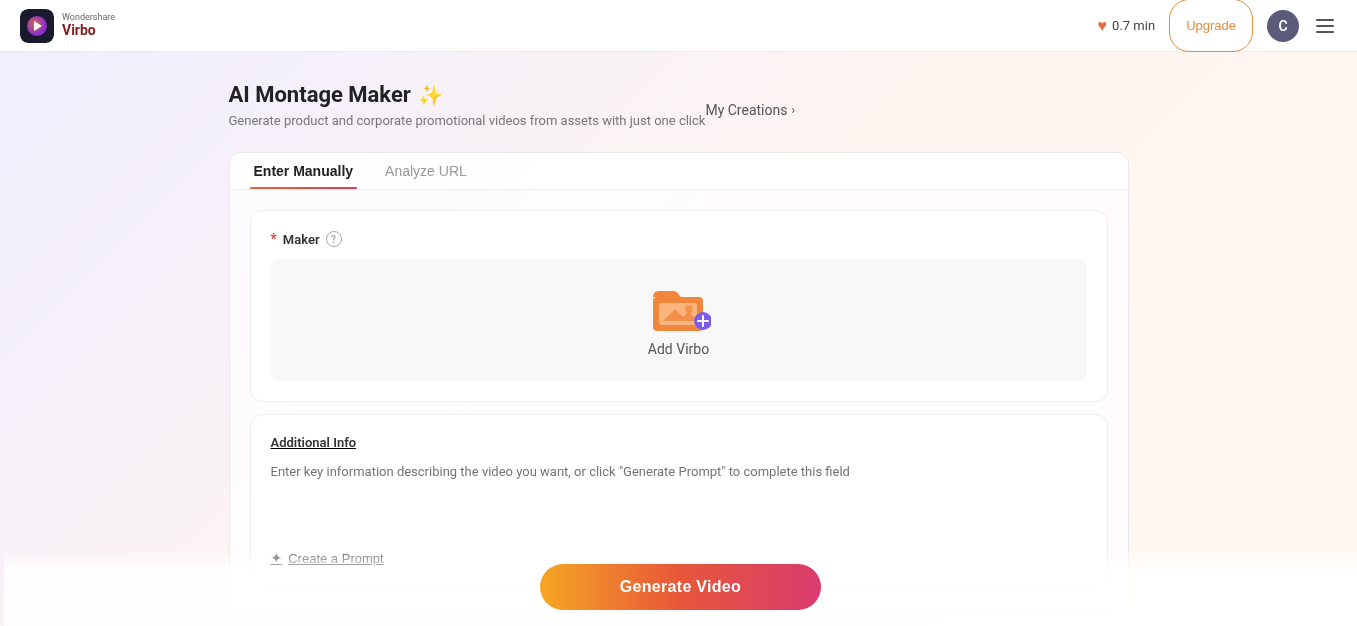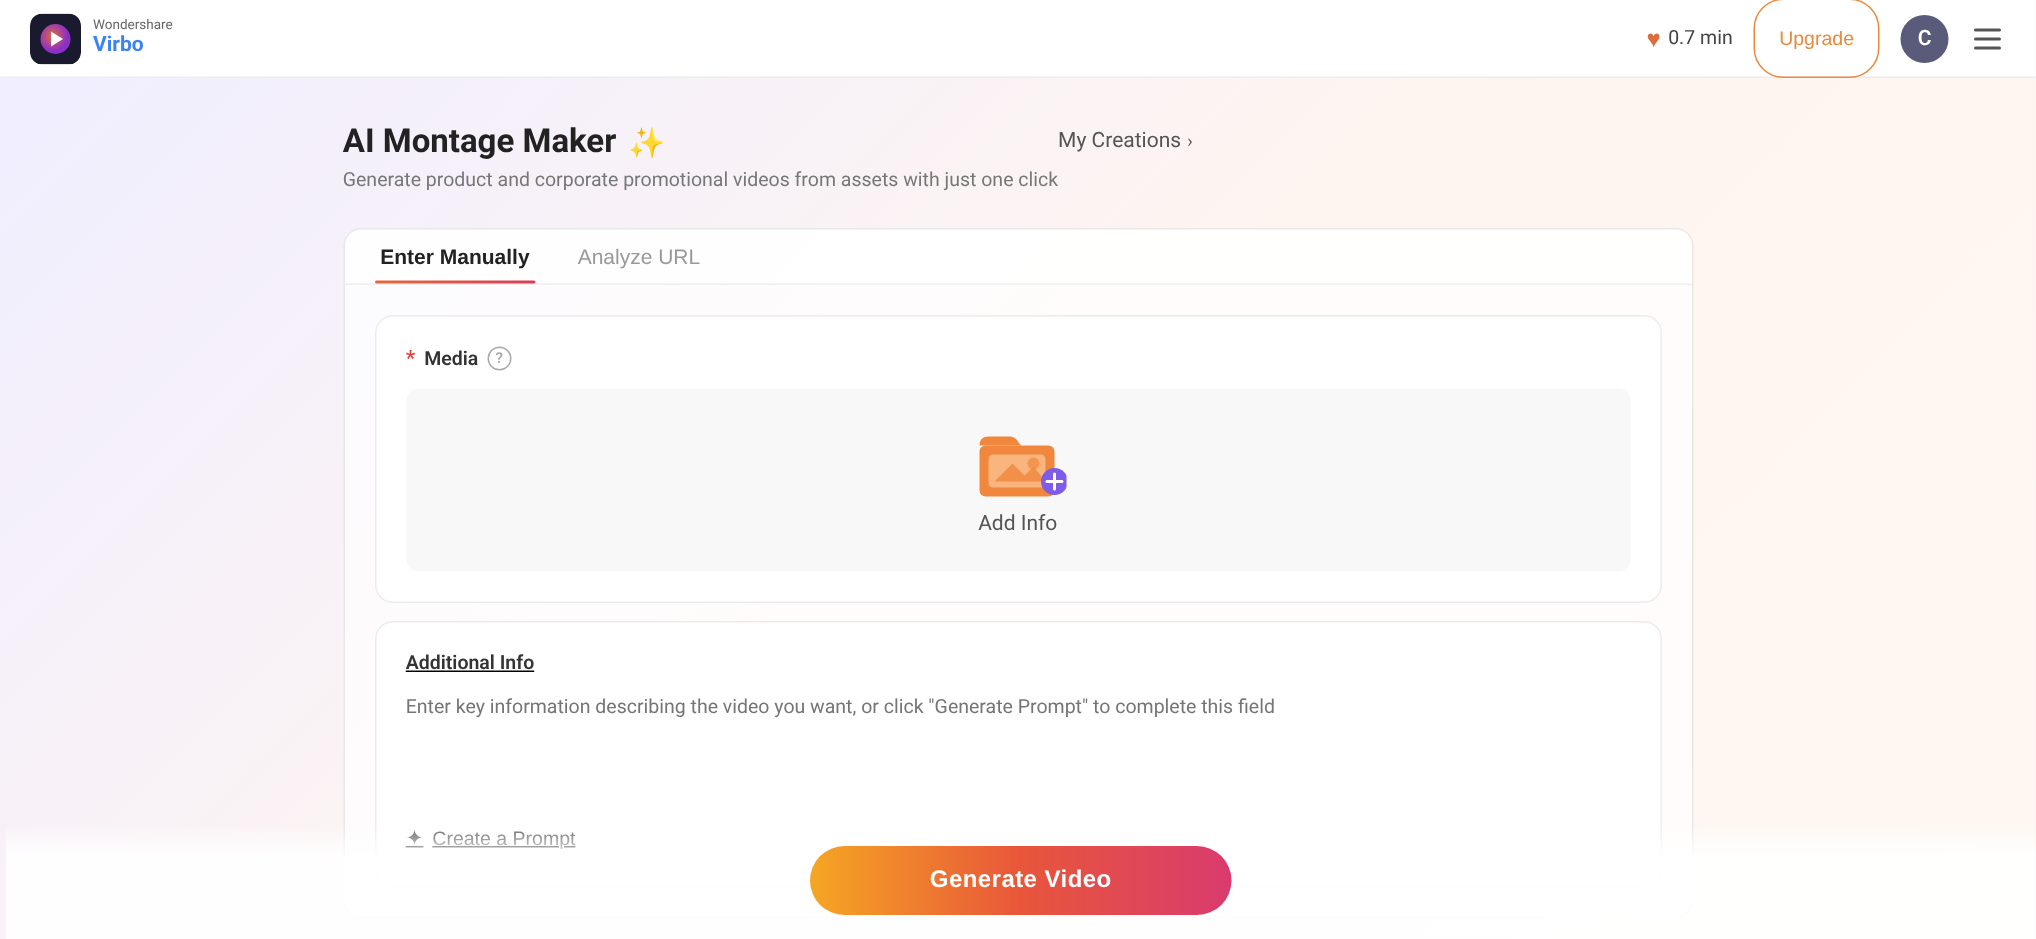--- a/index.html
+++ b/index.html
@@ -58,21 +58,21 @@
 
     .brand-wondershare {
       font-size: 9px;
       color: #666;
       font-weight: 400;
     }
 
     .brand-virbo {
       font-size: 14px;
       font-weight: 700;
-      color: #3b82f6;
+      color: #7f1d1d;
     }
 
     .header-right {
       display: flex;
       align-items: center;
       gap: 14px;
     }
 
     .minutes-badge {
       display: flex;
@@ -180,21 +180,21 @@
     }
 
     .my-creations-link {
       display: flex;
       align-items: center;
       gap: 4px;
       font-size: 14px;
       color: #555;
       cursor: pointer;
       text-decoration: none;
-      margin-top: 4px;
+      margin-top: 20px;
     }
 
     .chevron-right {
       font-size: 12px;
     }
 
     .tab {
       padding: 10px 4px;
       margin-right: 24px;
       font-size: 14px;
@@ -436,21 +436,21 @@
         <button class="tab">
           <span>Analyze URL</span>
         </button>
       </div>
 
       <div class="content-inner">
 
         <div class="card">
           <div class="section-label">
             <span class="required-star">*</span>
-            <span>Media</span>
+            <span>Maker</span>
             <div class="help-icon">?</div>
           </div>
 
           <div class="media-upload-area">
 
             <div class="add-media-icon">
               <svg width="60" height="50" viewBox="0 0 60 50" xmlns="http://www.w3.org/2000/svg">
 
                 <rect x="2" y="14" width="50" height="34" rx="4" fill="#f0873d"></rect>
 
@@ -460,21 +460,21 @@
 
                 <polygon points="12,38 24,26 32,34 38,28 46,38" fill="#f0873d" opacity="0.8"></polygon>
 
                 <circle cx="38" cy="26" r="4" fill="#f0873d" opacity="0.7"></circle>
 
                 <circle cx="52" cy="38" r="9" fill="#7c5ce8"></circle>
                 <line x1="52" y1="33" x2="52" y2="43" stroke="white" stroke-width="2" stroke-linecap="round"></line>
                 <line x1="47" y1="38" x2="57" y2="38" stroke="white" stroke-width="2" stroke-linecap="round"></line>
               </svg>
             </div>
-            <span class="add-media-label">Add Info</span>
+            <span class="add-media-label">Add Virbo</span>
           </div>
         </div>
 
         <div class="additional-info-card">
           <div class="additional-info-label">Additional Info</div>
           <textarea class="additional-info-textarea" placeholder="Enter key information describing the video you want, or click &quot;Generate Prompt&quot; to complete this field" style=""></textarea>
           <button class="create-prompt-btn">
             <span class="sparkle-icon">✦</span>
             <span>Create a Prompt</span>
           </button>

